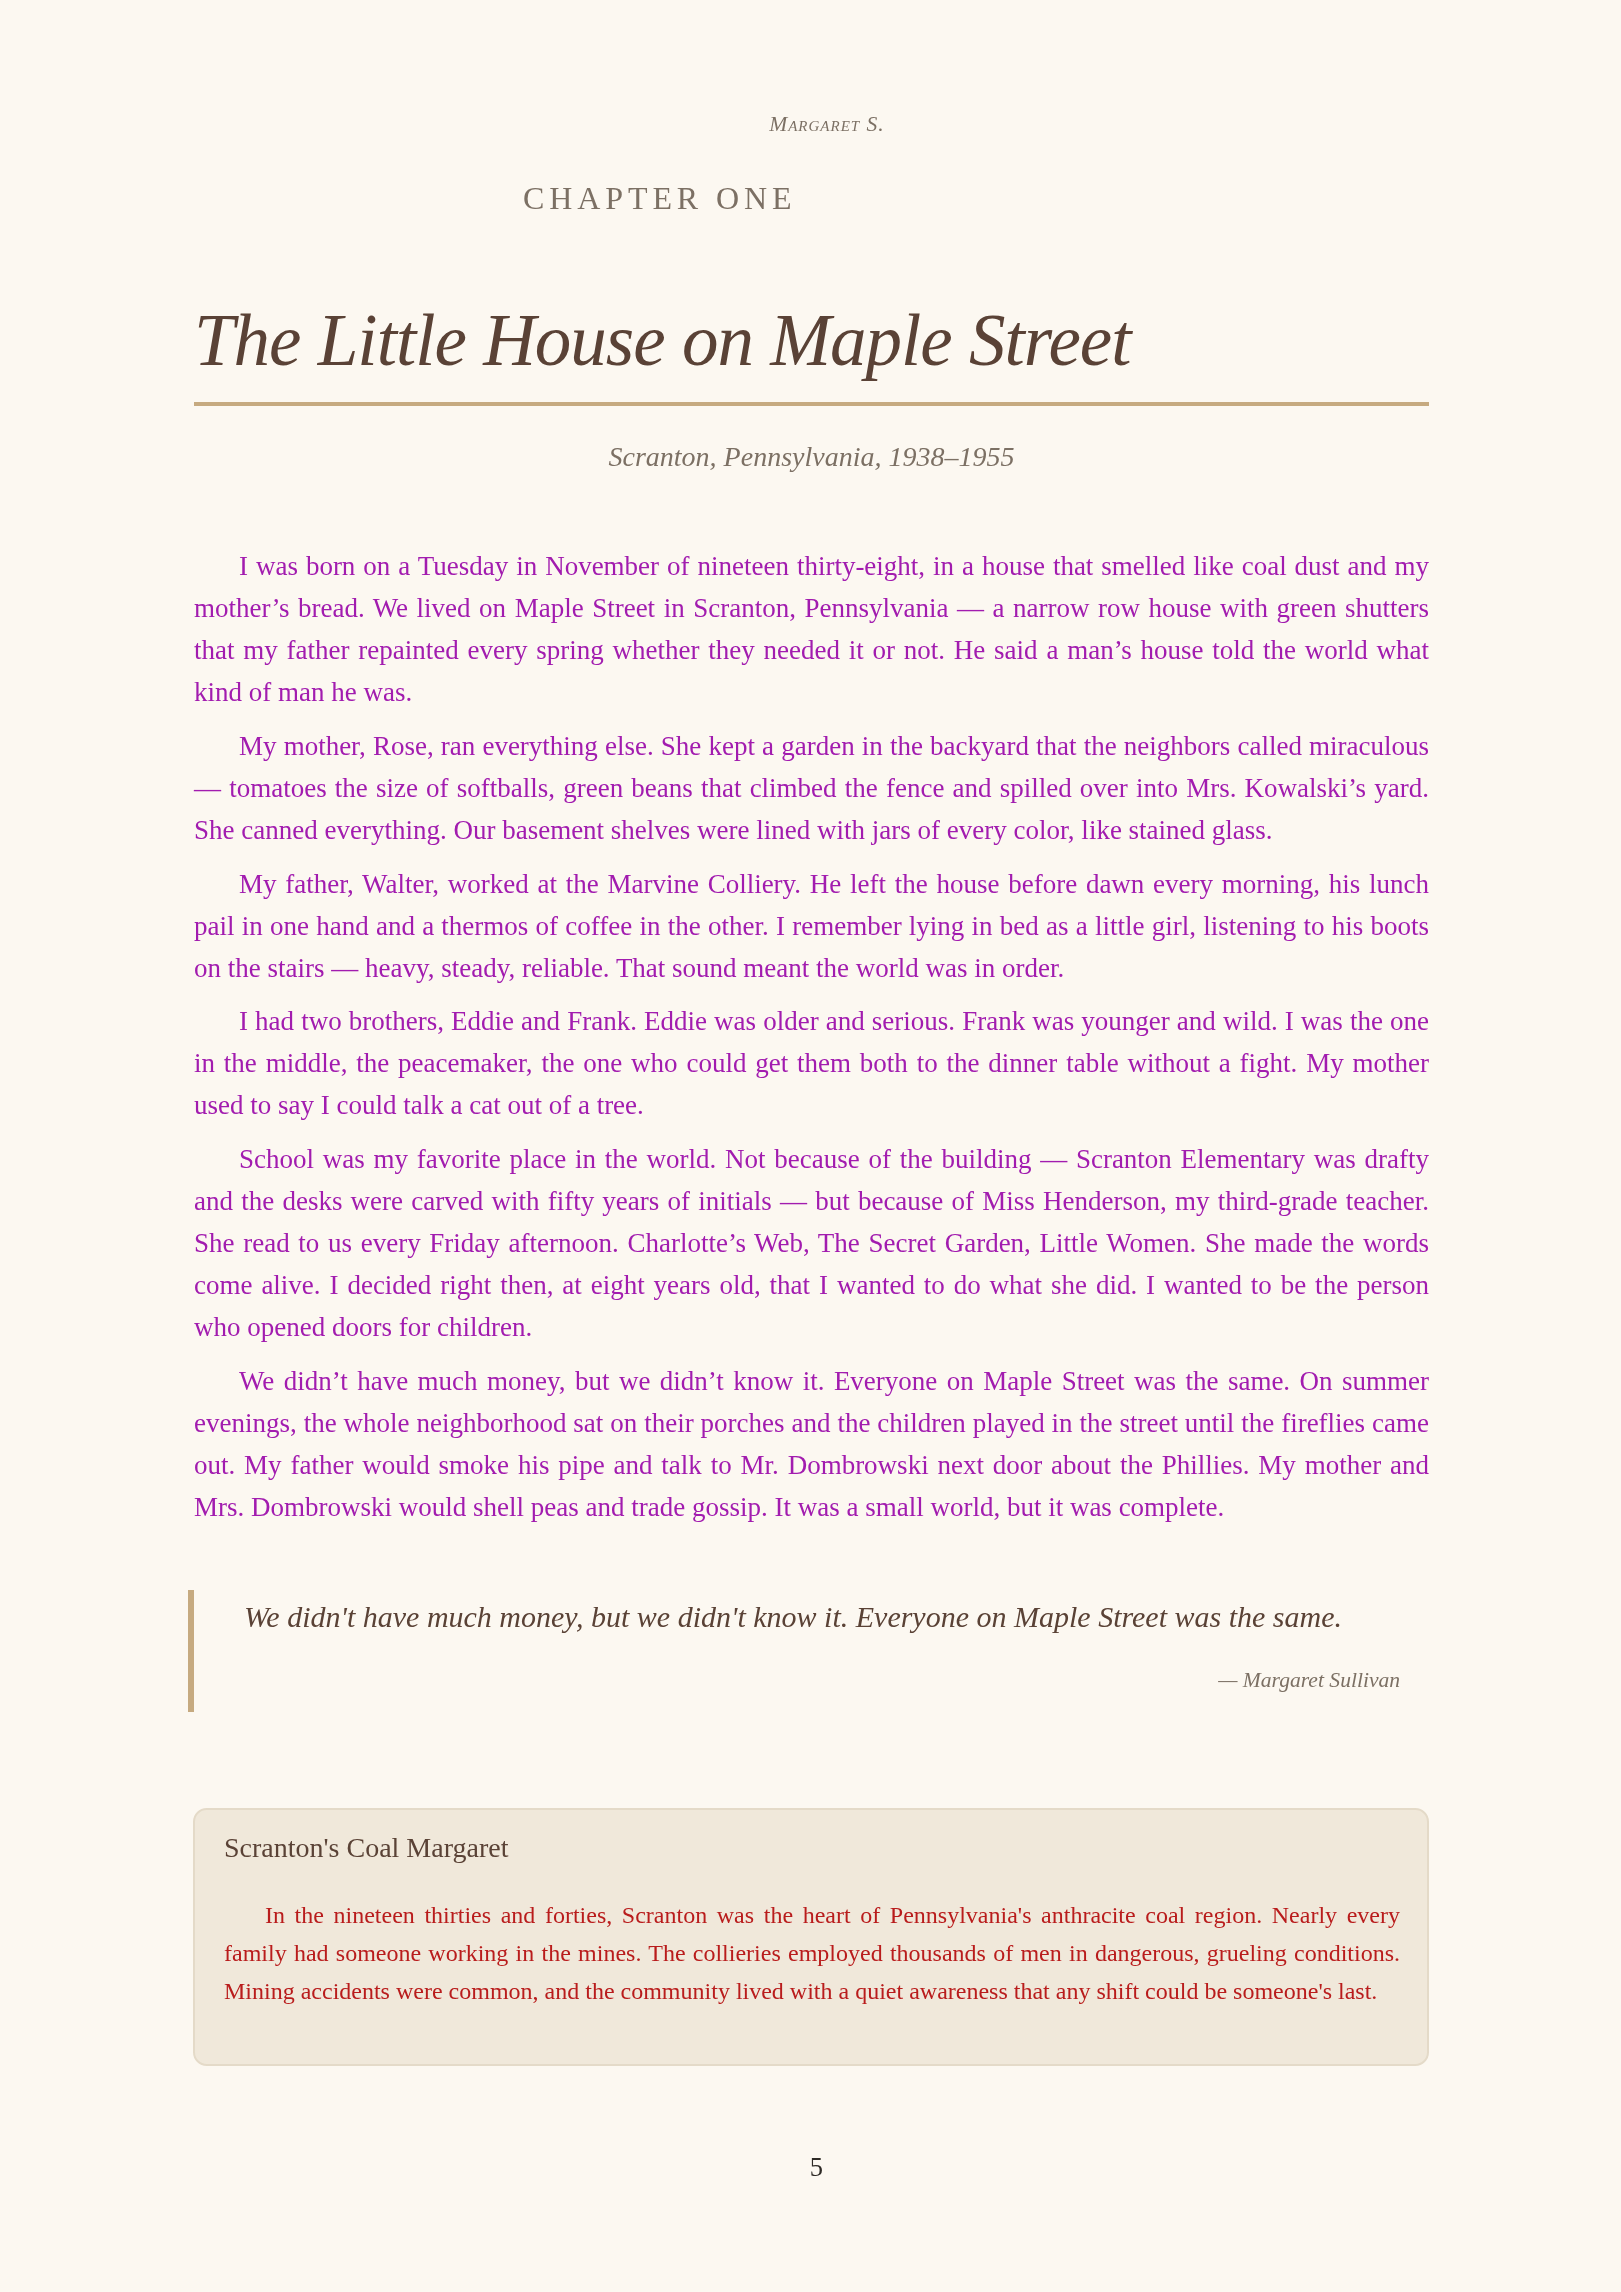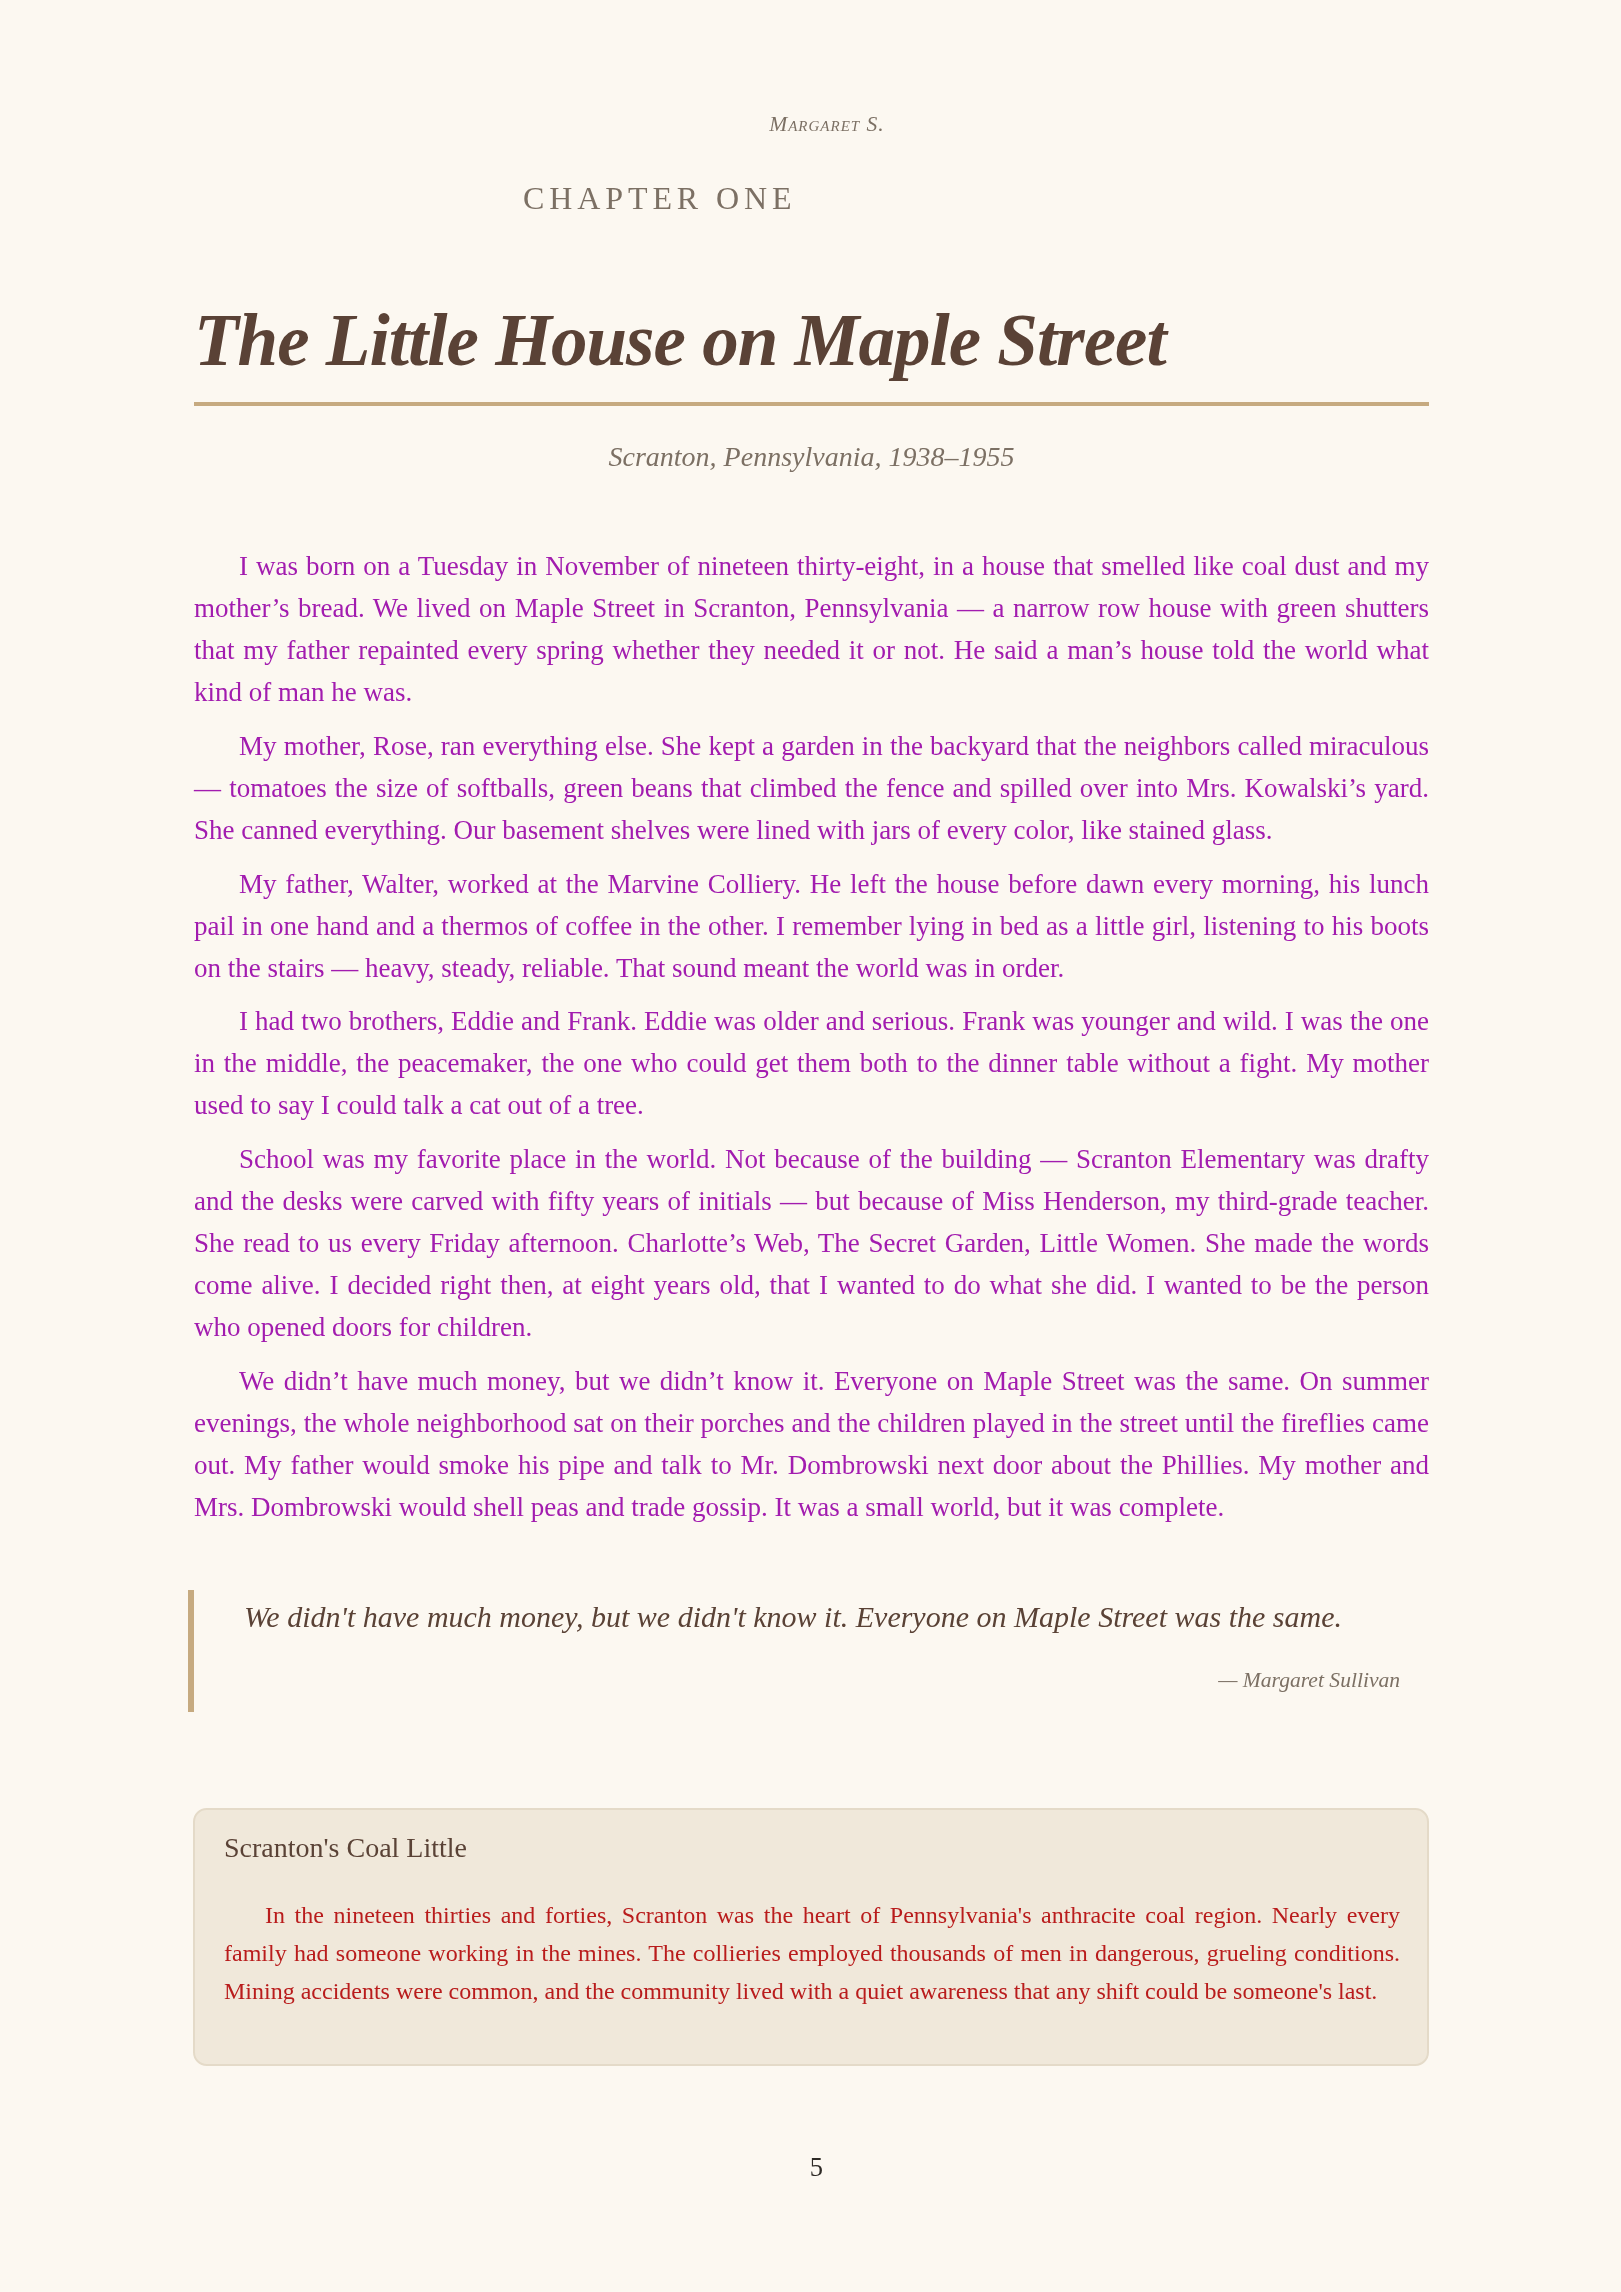--- a/index.html
+++ b/index.html
@@ -44,21 +44,21 @@
     color: #7c7064;
     text-transform: uppercase;
   }
   .chapter-title {
     position: absolute;
     top: 299px;
     left: 0;
     margin: 0;
     font-size: 73px;
     font-style: italic;
-    font-weight: bold;
+    font-weight: normal;
     color: #5a4236;
     letter-spacing: -1px;
     white-space: nowrap;
   }
   .title-rule {
     position: absolute;
     top: 402px;
     left: 0;
     width: 1235px;
     height: 3.9px;
@@ -181,20 +181,20 @@
     <p>School was my favorite place in the world. Not because of the building — Scranton Elementary was drafty and the desks were carved with fifty years of initials — but because of Miss Henderson, my third-grade teacher. She read to us every Friday afternoon. Charlotte’s Web, The Secret Garden, Little Women. She made the words come alive. I decided right then, at eight years old, that I wanted to do what she did. I wanted to be the person who opened doors for children.</p>
     <p>We didn’t have much money, but we didn’t know it. Everyone on Maple Street was the same. On summer evenings, the whole neighborhood sat on their porches and the children played in the street until the fireflies came out. My father would smoke his pipe and talk to Mr. Dombrowski next door about the Phillies. My mother and Mrs. Dombrowski would shell peas and trade gossip. It was a small world, but it was complete.</p>
   </div>
 
   <div class="pull-quote">
     <div class="quote-text">We didn't have much money, but we didn't know it. Everyone on Maple Street was the same.</div>
     <div class="quote-attr">— Margaret Sullivan</div>
   </div>
 
   <div class="callout">
-    <div class="callout-title">Scranton's Coal Little</div>
+    <div class="callout-title">Scranton's Coal Margaret</div>
     <p class="callout-body">In the nineteen thirties and forties, Scranton was the heart of Pennsylvania's anthracite coal region. Nearly every family had someone working in the mines. The collieries employed thousands of men in dangerous, grueling conditions. Mining accidents were common, and the community lived with a quiet awareness that any shift could be someone's last.</p>
   </div>
 
   <div class="page-number">5</div>
 
 </div>
 
 
 </body></html>

